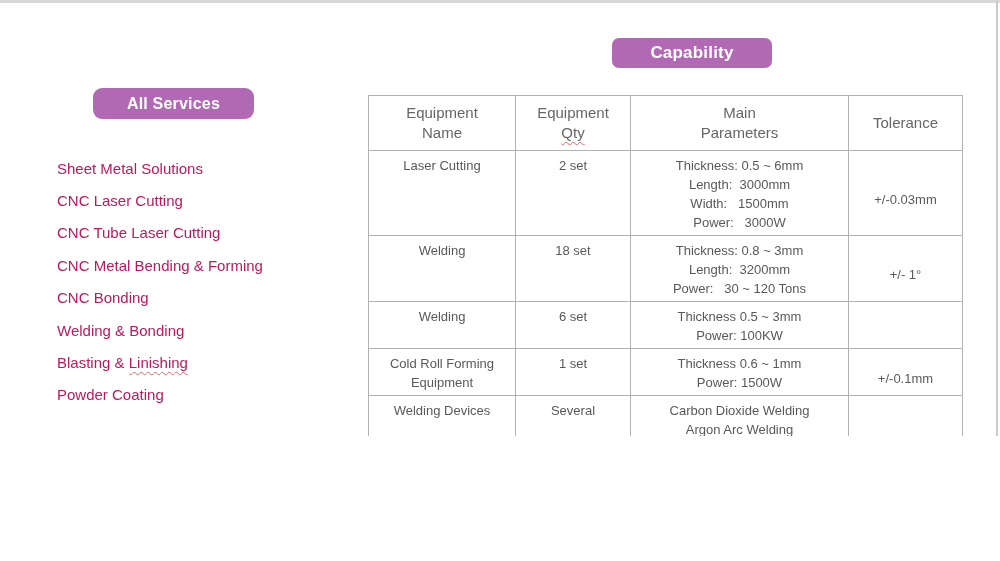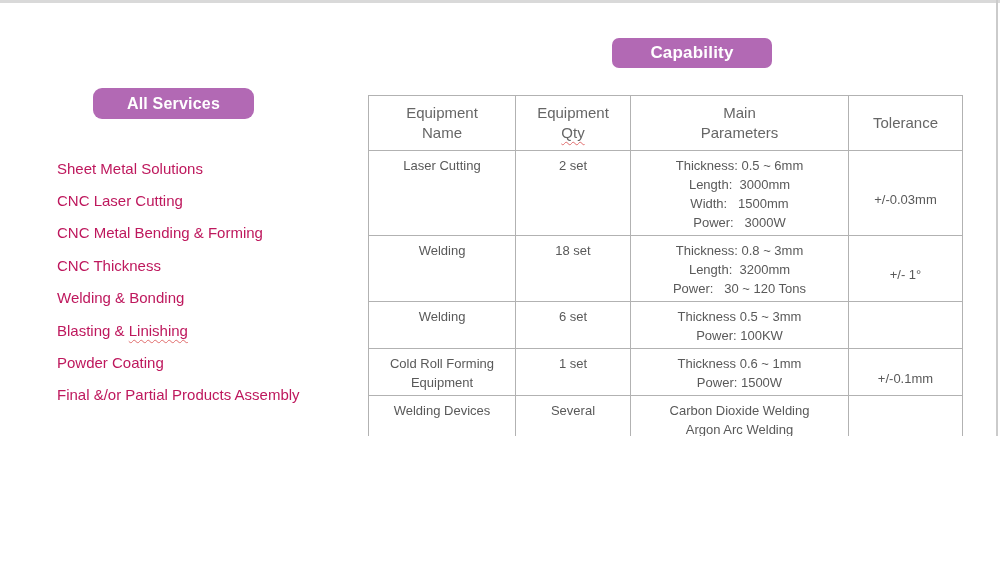--- a/index.html
+++ b/index.html
@@ -62,26 +62,26 @@
   <div class="top-strip"></div>
   <div class="right-line"></div>
 
   <div class="btn btn-capability">Capability</div>
 
   <div class="btn btn-all-services">All Services</div>
 
   <ul class="services">
     <li>Sheet Metal Solutions</li>
     <li>CNC Laser Cutting</li>
+    <li>CNC Tube Laser Cutting</li>
     <li>CNC Metal Bending &amp; Forming</li>
-    <li>CNC Thickness</li>
+    <li>CNC Bonding</li>
     <li>Welding &amp; Bonding</li>
     <li><span>Blasting &amp; </span><span class="wavy">Linishing</span></li>
     <li>Powder Coating</li>
-    <li>Final &amp;/or Partial Products Assembly</li>
   </ul>
 
   <table class="cap">
     <colgroup>
       <col style="width:147px">
       <col style="width:115px">
       <col style="width:218px">
       <col style="width:114px">
     </colgroup>
     <thead>

